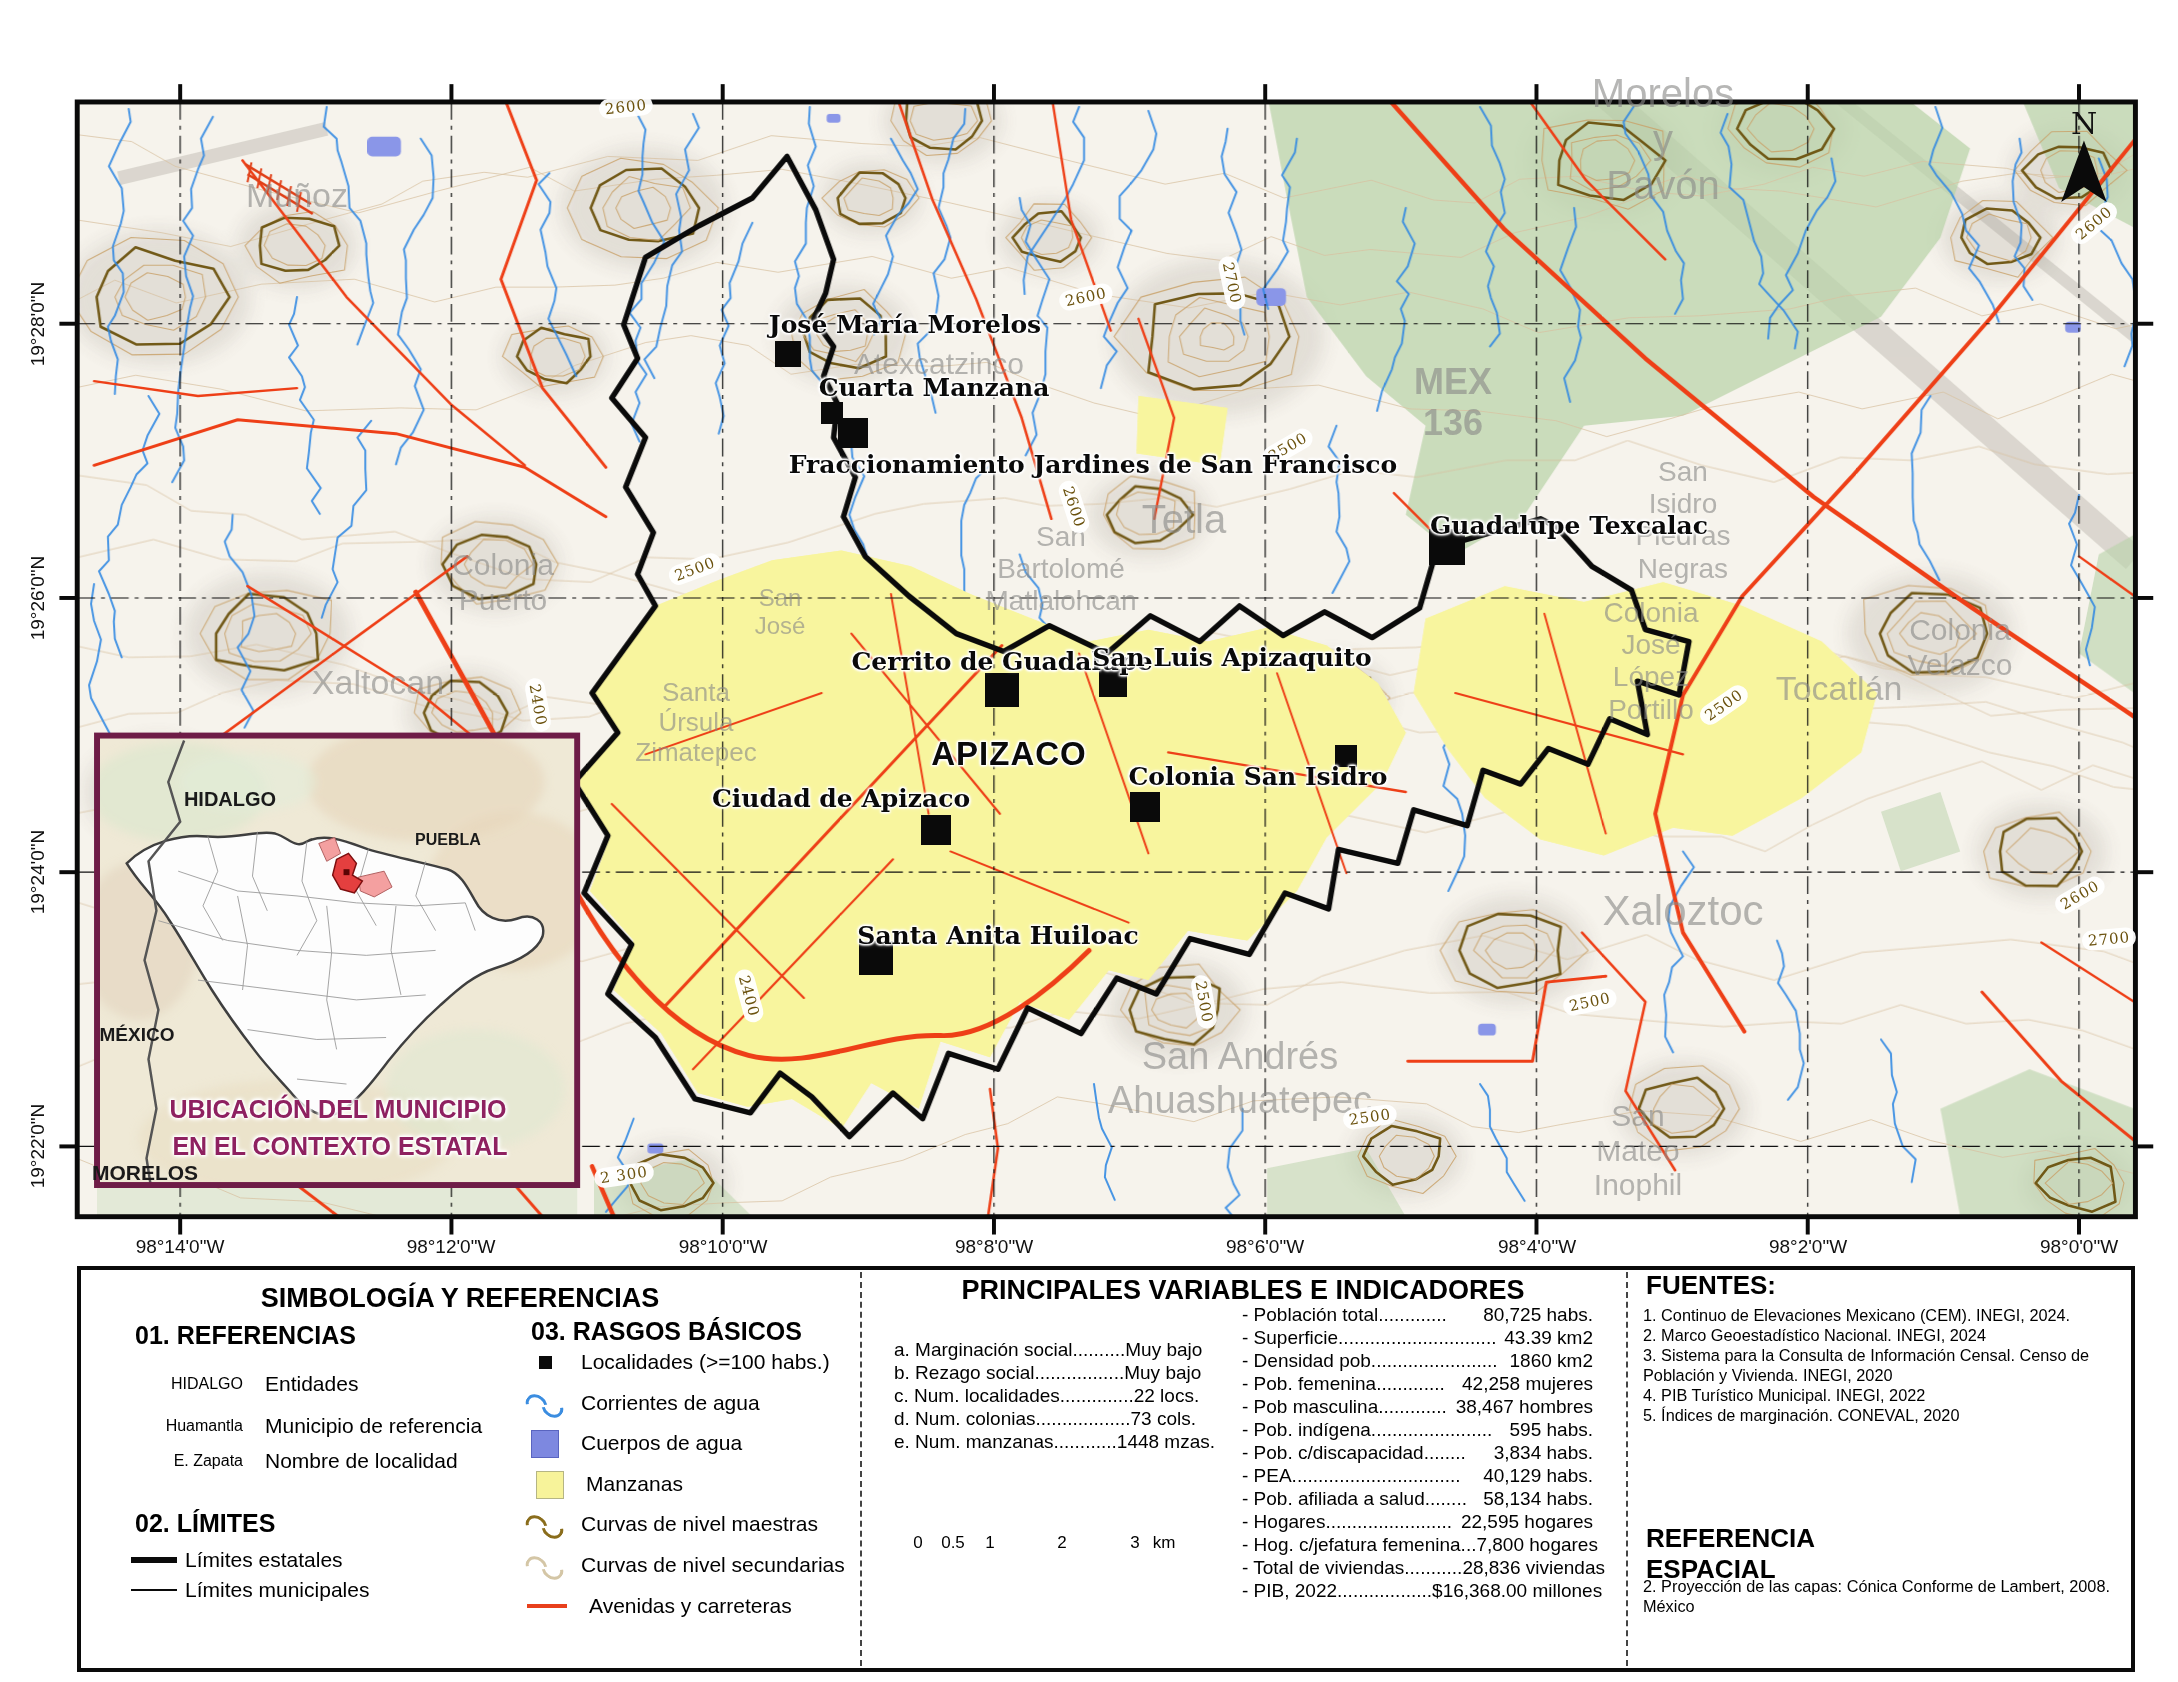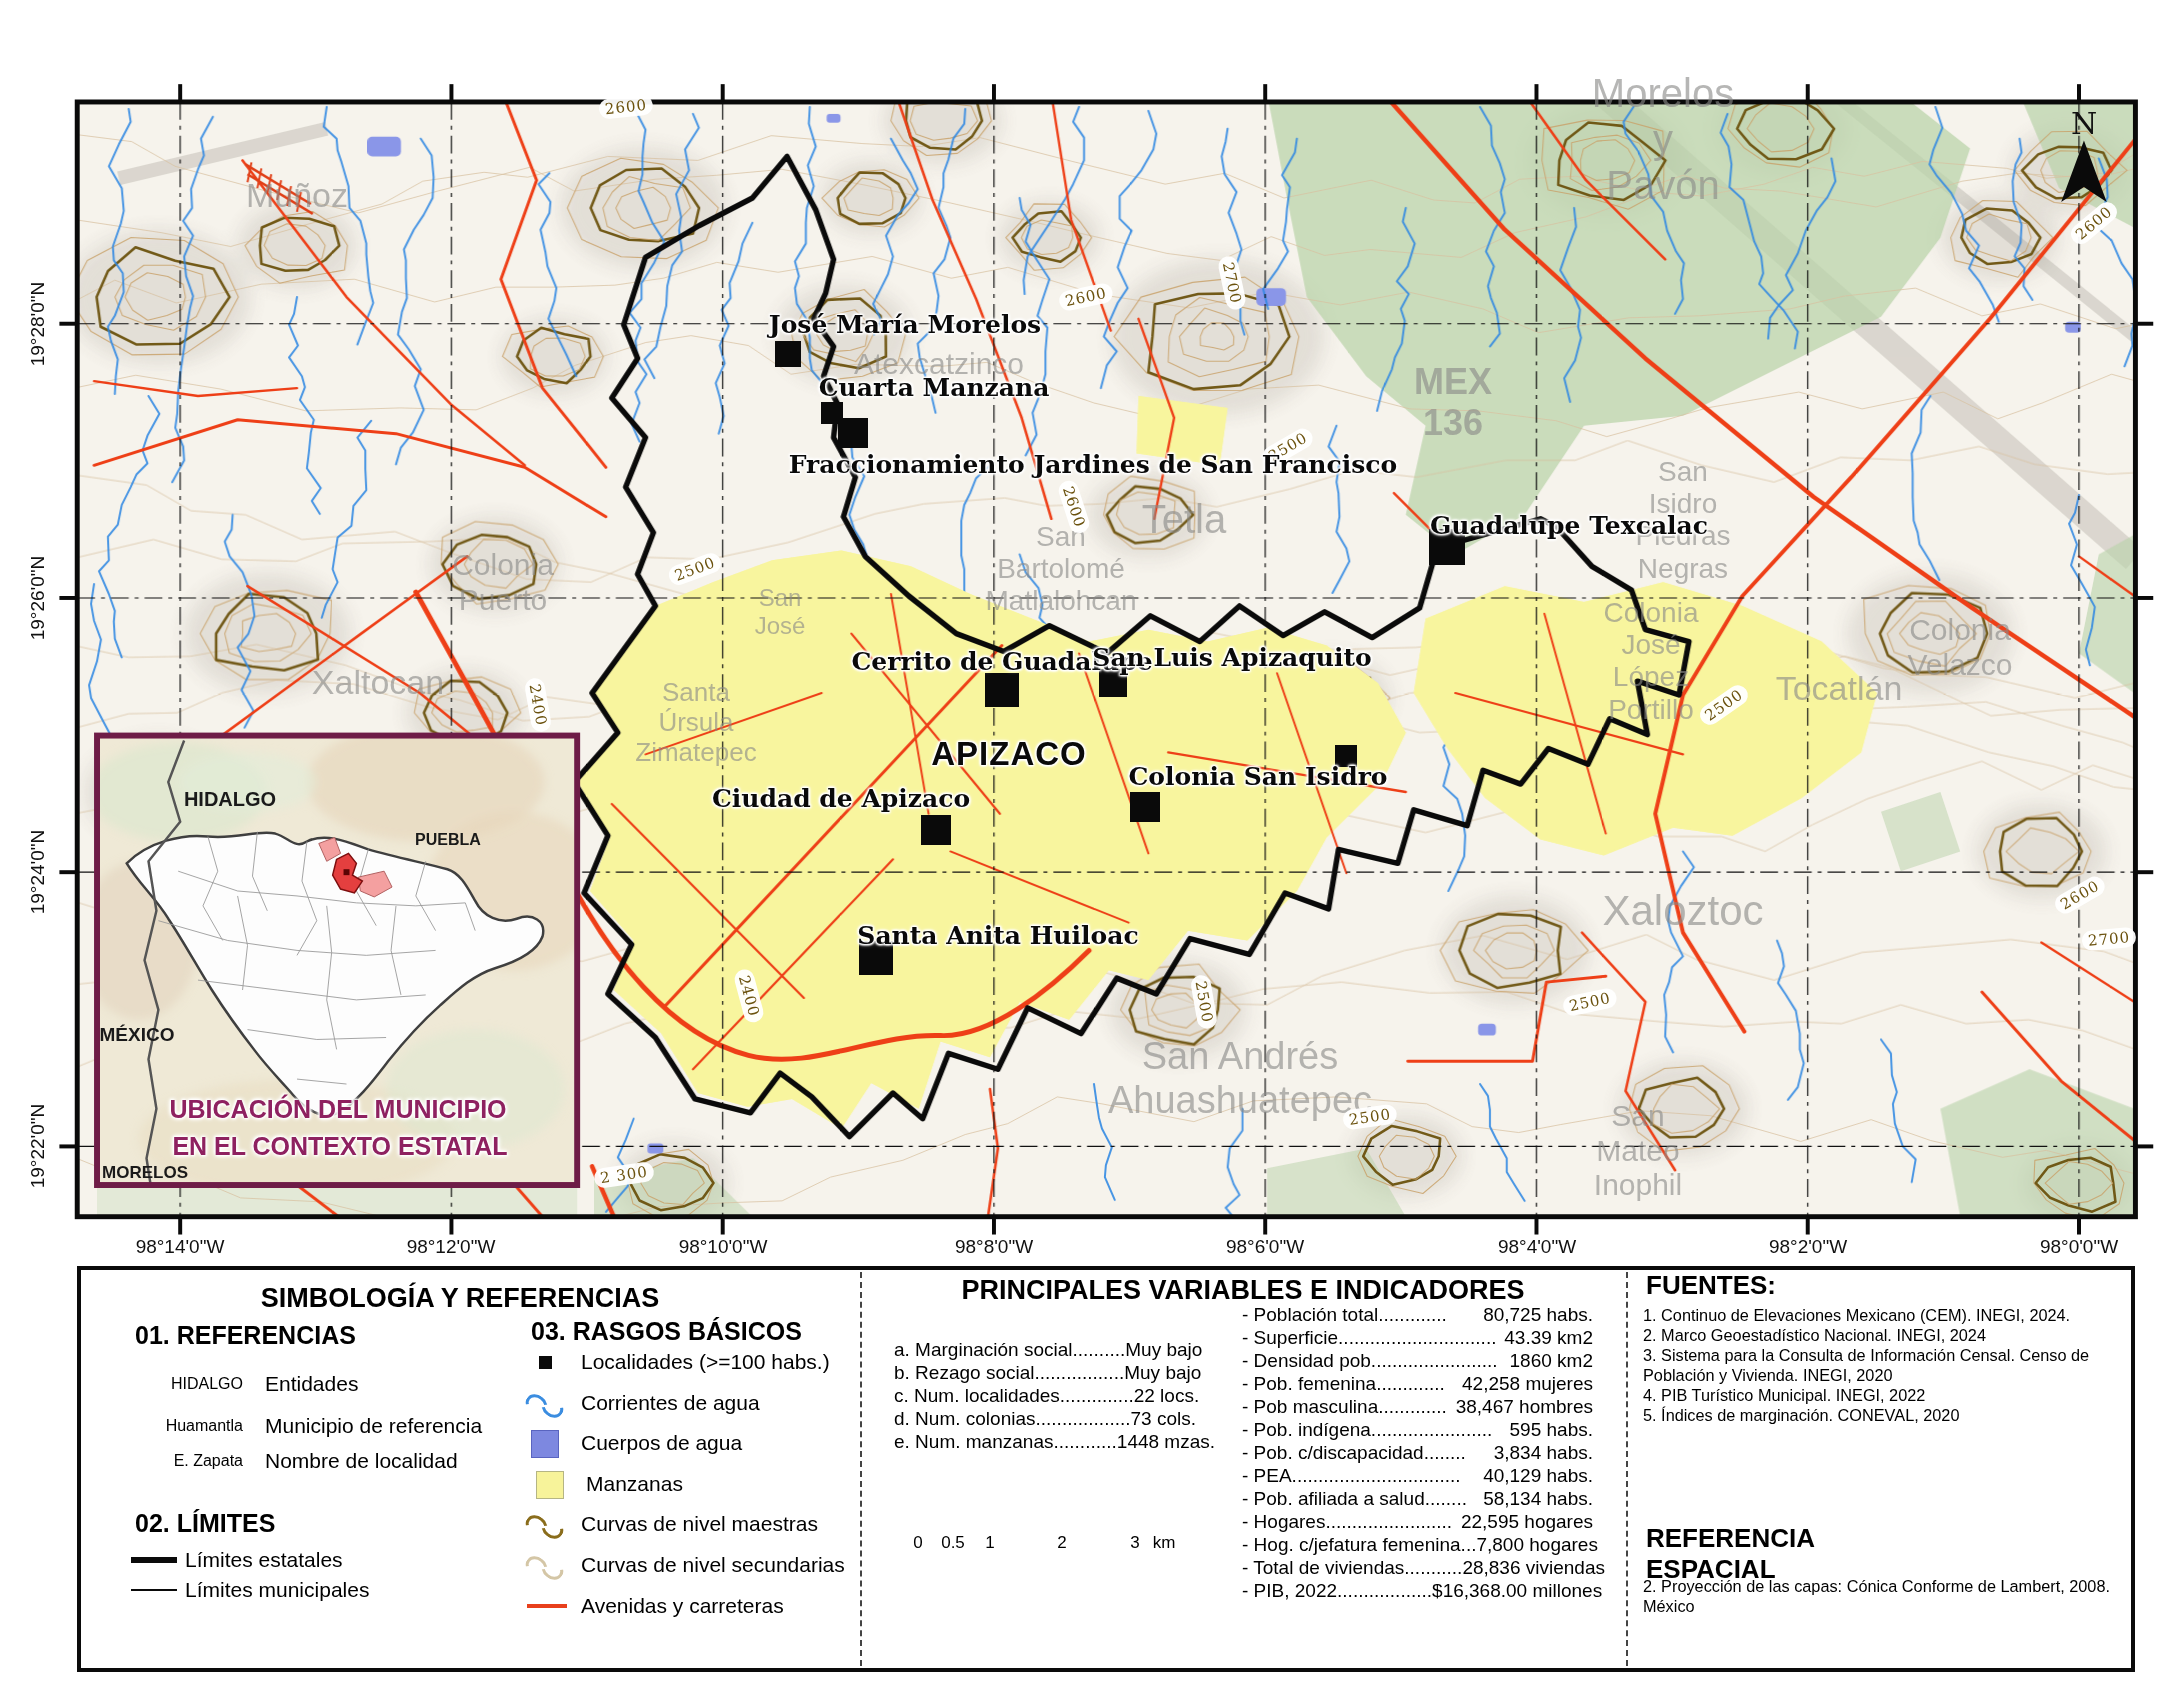--- a/index.html
+++ b/index.html
@@ -528,21 +528,21 @@
       <div class="loc-label" style="--x: 1258px; --y: 776px;">Colonia San Isidro</div>
       <div class="loc-label" style="--x: 841px; --y: 798px;">Ciudad de Apizaco</div>
       <div class="loc-label" style="--x: 1569px; --y: 525px;">Guadalupe Texcalac</div>
       <div class="loc-label" style="--x: 998px; --y: 935px;">Santa Anita Huiloac</div>
     </div>
   <div class="north-n">N</div>
 
   <div class="inset-state" style="left:230px;top:799px;font-size:20px">HIDALGO</div>
   <div class="inset-state" style="left:448px;top:840px;font-size:16px">PUEBLA</div>
   <div class="inset-state" style="left:137px;top:1035px;font-size:19px">MÉXICO</div>
-  <div class="inset-state" style="left:145px;top:1173px;font-size:17px">MORELOS</div>
+  <div class="inset-state" style="left:145px;top:1173px;font-size:21px">MORELOS</div>
   <div class="inset-title" style="left:338px;top:1109px">UBICACIÓN DEL MUNICIPIO</div>
   <div class="inset-title" style="left:340px;top:1146px">EN EL CONTEXTO ESTATAL</div>
 
   <div class="panel"></div>
   <div class="layer">
     <div class="vdiv" style="left:860px;top:1272px;height:394px"></div>
     <div class="vdiv" style="left:1626px;top:1272px;height:394px"></div>
 
     <div class="ptitle" style="left:460px;top:1283px">SIMBOLOGÍA Y REFERENCIAS</div>
     <div class="stitle" style="left:127px;top:1321px">01. REFERENCIAS</div>
@@ -602,21 +602,21 @@
         <div class="rb-row" style="left: 525px; top: 1510px;">
           <span class="ic curve-master wave"></span>
           <span class="rb-label">Curvas de nivel maestras</span>
         </div>
 
         <div class="rb-row" style="left: 525px; top: 1551px;">
           <span class="ic curve-secondary wave"></span>
           <span class="rb-label">Curvas de nivel secundarias</span>
         </div>
 
-        <div class="rb-row" style="left: 525px; top: 1592px;">
+        <div class="rb-row" style="left: 525px; top: 1592px; gap: 8px;">
           <span class="ic road"></span>
           <span class="rb-label">Avenidas y carreteras</span>
         </div>
       </div>
 
     <div class="ptitle" style="left:1243px;top:1275px">PRINCIPALES VARIABLES E INDICADORES</div>
     <div class="abc-list">
 
         <div class="abc-row">
           <span>a. Marginación social..........</span>

